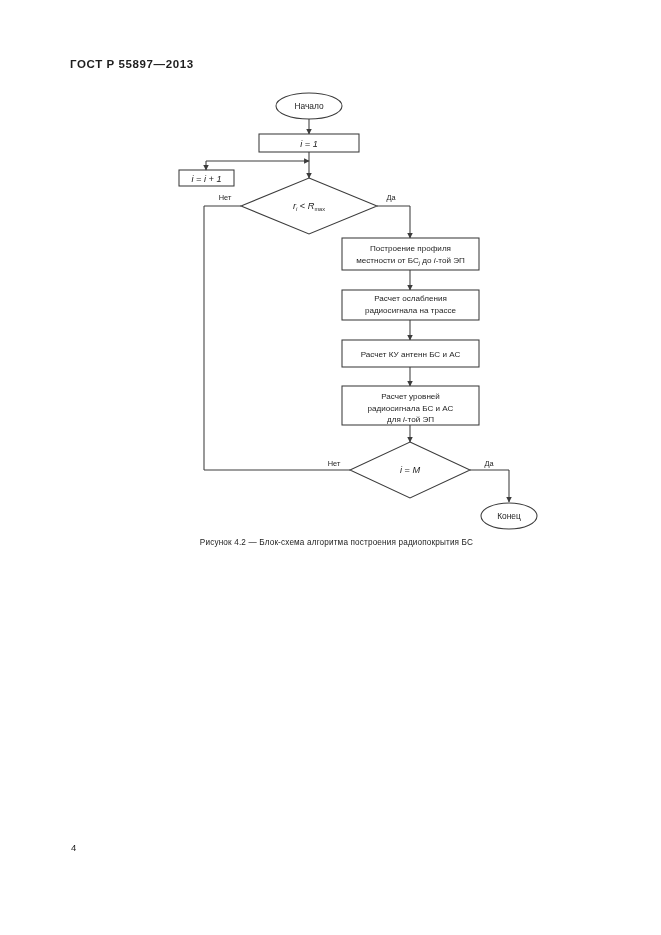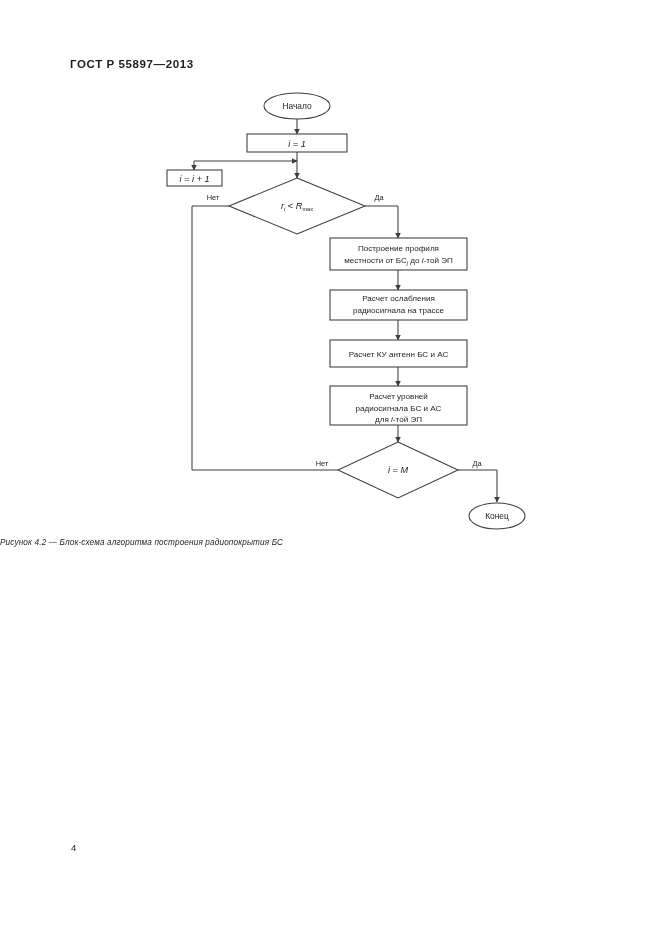--- a/index.html
+++ b/index.html
@@ -25,34 +25,34 @@
     position: absolute;
     left: 70px;
     top: 58px;
     font-size: 11.5px;
     font-weight: bold;
     letter-spacing: 0.6px;
     color: #1d1d1d;
   }
   #flowchart-wrap {
     position: absolute;
-    left: 0;
+    left: 12px;
     top: 0;
     width: 552px;
     height: 560px;
   }
   #figure-caption {
     position: absolute;
-    left: 0;
+    left: 12px;
     right: 0;
     top: 538px;
+    text-align: center;
     font-size: 8.2px;
     color: #1d1d1d;
     letter-spacing: 0.15px;
-    font-style: italic;
   }
   #body-paragraph {
     position: absolute;
     left: 97px;
     top: 571px;
     width: 470px;
     font-size: 9.6px;
     color: #1d1d1d;
     letter-spacing: 0.1px;
   }

